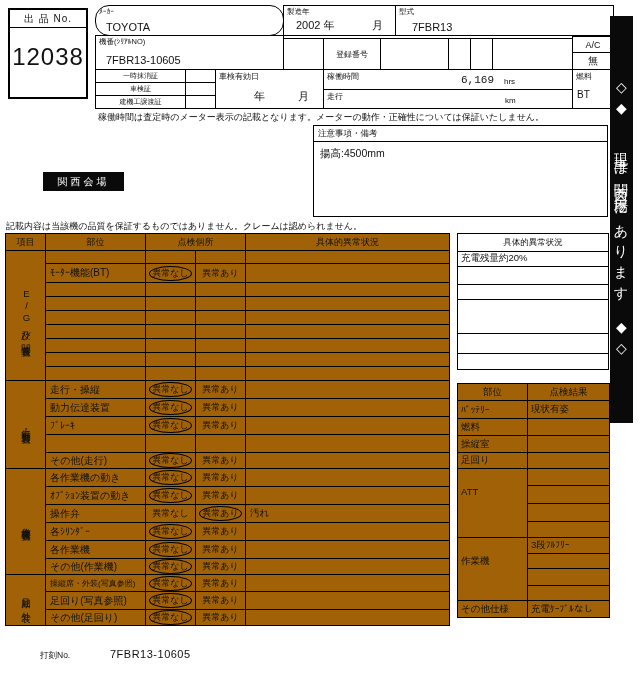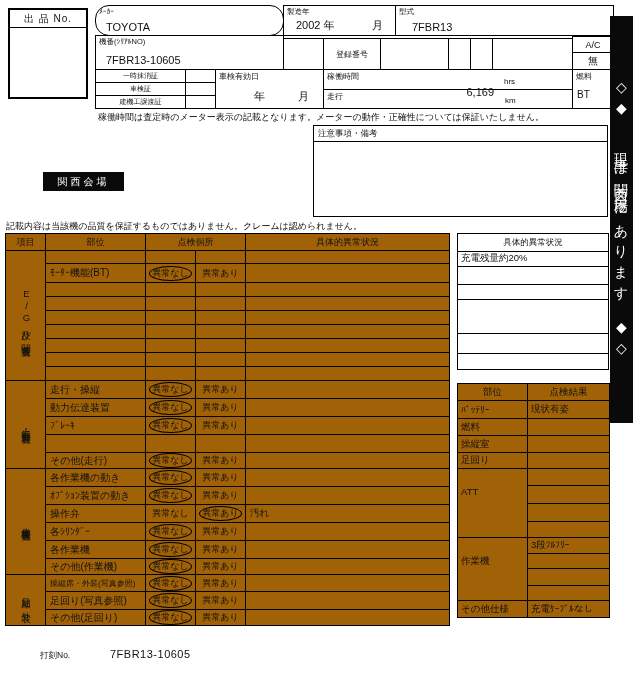--- a/index.html
+++ b/index.html
@@ -63,20 +63,21 @@
   #footer-stamp { position:absolute; left:40px; top:650px; font-size:8.5px; }
   #footer-value { position:absolute; left:110px; top:648px; font-size:11px; letter-spacing:0.5px; }
 </style>
 </head>
 <body>
 
 <div id="sheet">
 
   <div id="lot-box">
     <div class="hd">出 品 No.</div>
+    <div class="num">12038</div>
   </div>
 
   <div id="hdr">
 
     <div class="cell" style="left:0;top:0;width:189px;height:31px;border-radius:14px;">
       <span class="lbl">ﾒｰｶｰ</span>
       <span class="val" style="left:10px;bottom:2px;">TOYOTA</span>
     </div>
     <div class="cell" style="left:188px;top:0;width:113px;height:31px;">
       <span class="lbl">製造年</span>
@@ -112,38 +113,39 @@
       <div class="cell" style="left:90px;top:26px;width:31px;height:14px;"></div>
     </div>
     <div class="cell" style="left:120px;top:64px;width:109px;height:40px;">
       <span class="lbl" style="font-size:8px;">車検有効日</span>
       <span class="val" style="left:38px;bottom:4px;">年</span>
       <span class="val" style="right:14px;bottom:4px;">月</span>
     </div>
     <div class="cell" style="left:228px;top:64px;width:250px;height:40px;">
       <div class="abs" style="left:0;top:0;width:100%;height:20px;border-bottom:1px solid #000;">
         <span class="lbl" style="font-size:8px;">稼働時間</span>
-        <span class="val" style="left:110px;width:60px;text-align:right;top:16px;">6,169</span>
+        <span class="val" style="left:110px;width:60px;text-align:right;top:4px;font-family:Liberation Mono, monospace;">6,169</span>
         <span class="val" style="left:180px;top:7px;font-size:8px;">hrs</span>
       </div>
       <div class="abs" style="left:0;top:20px;width:100%;height:19px;">
         <span class="lbl" style="font-size:8px;">走行</span>
         <span class="val" style="left:181px;top:6px;font-size:8px;">km</span>
       </div>
     </div>
     <div class="cell" style="left:477px;top:64px;width:42px;height:40px;">
       <span class="lbl" style="font-size:8px;">燃料</span>
       <span class="val" style="left:4px;bottom:8px;font-size:10px;">BT</span>
     </div>
   </div>
 
   <div class="note" style="left:98px;top:111px;">稼働時間は査定時のメーター表示の記載となります。メーターの動作・正確性については保証いたしません。</div>
 
   <div id="remarks-box">
     <div class="hd">注意事項・備考</div>
+    <div class="bd">揚高:4500mm</div>
   </div>
 
   <div id="venue-badge">関西会場</div>
 
   <div class="note" style="left:6px;top:220px;">記載内容は当該機の品質を保証するものではありません。クレームは認められません。</div>
 
   <div id="banner">
     <span>◇◆ 現車は関西会場にあります ◆◇</span>
   </div>
 

